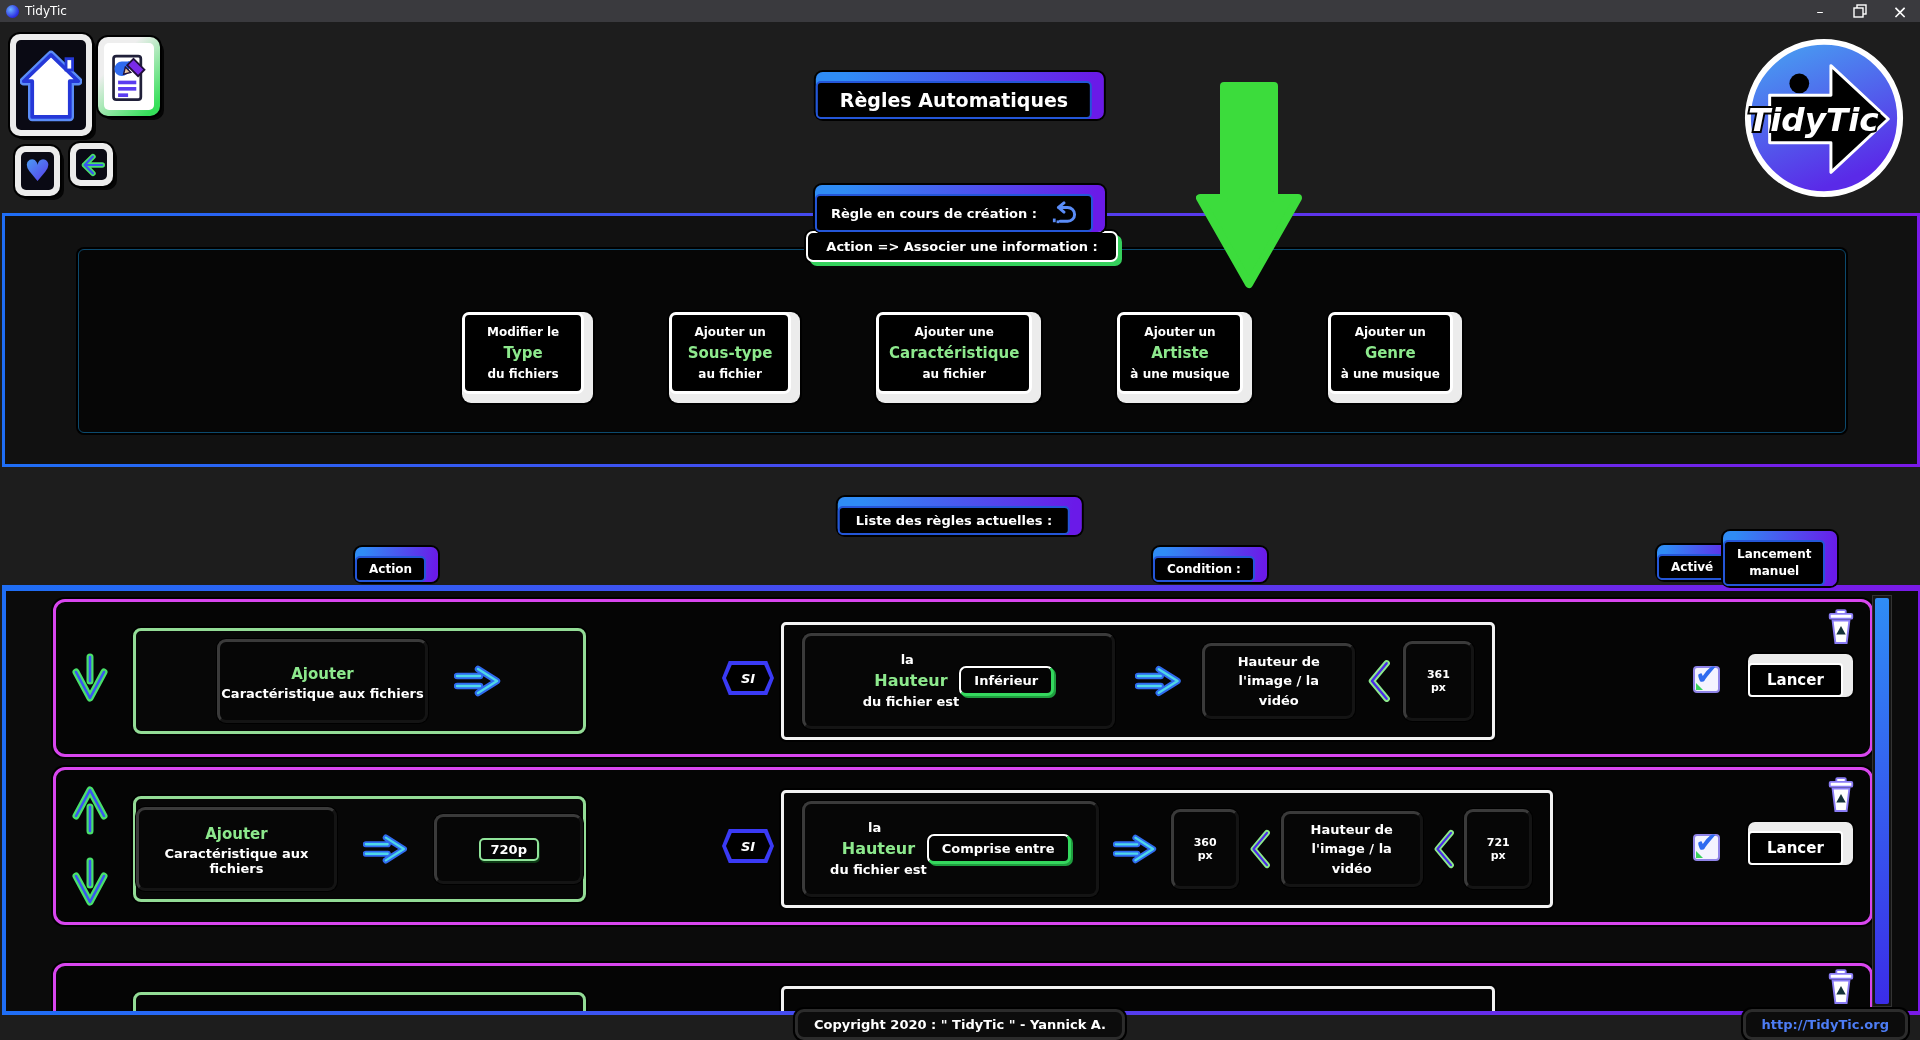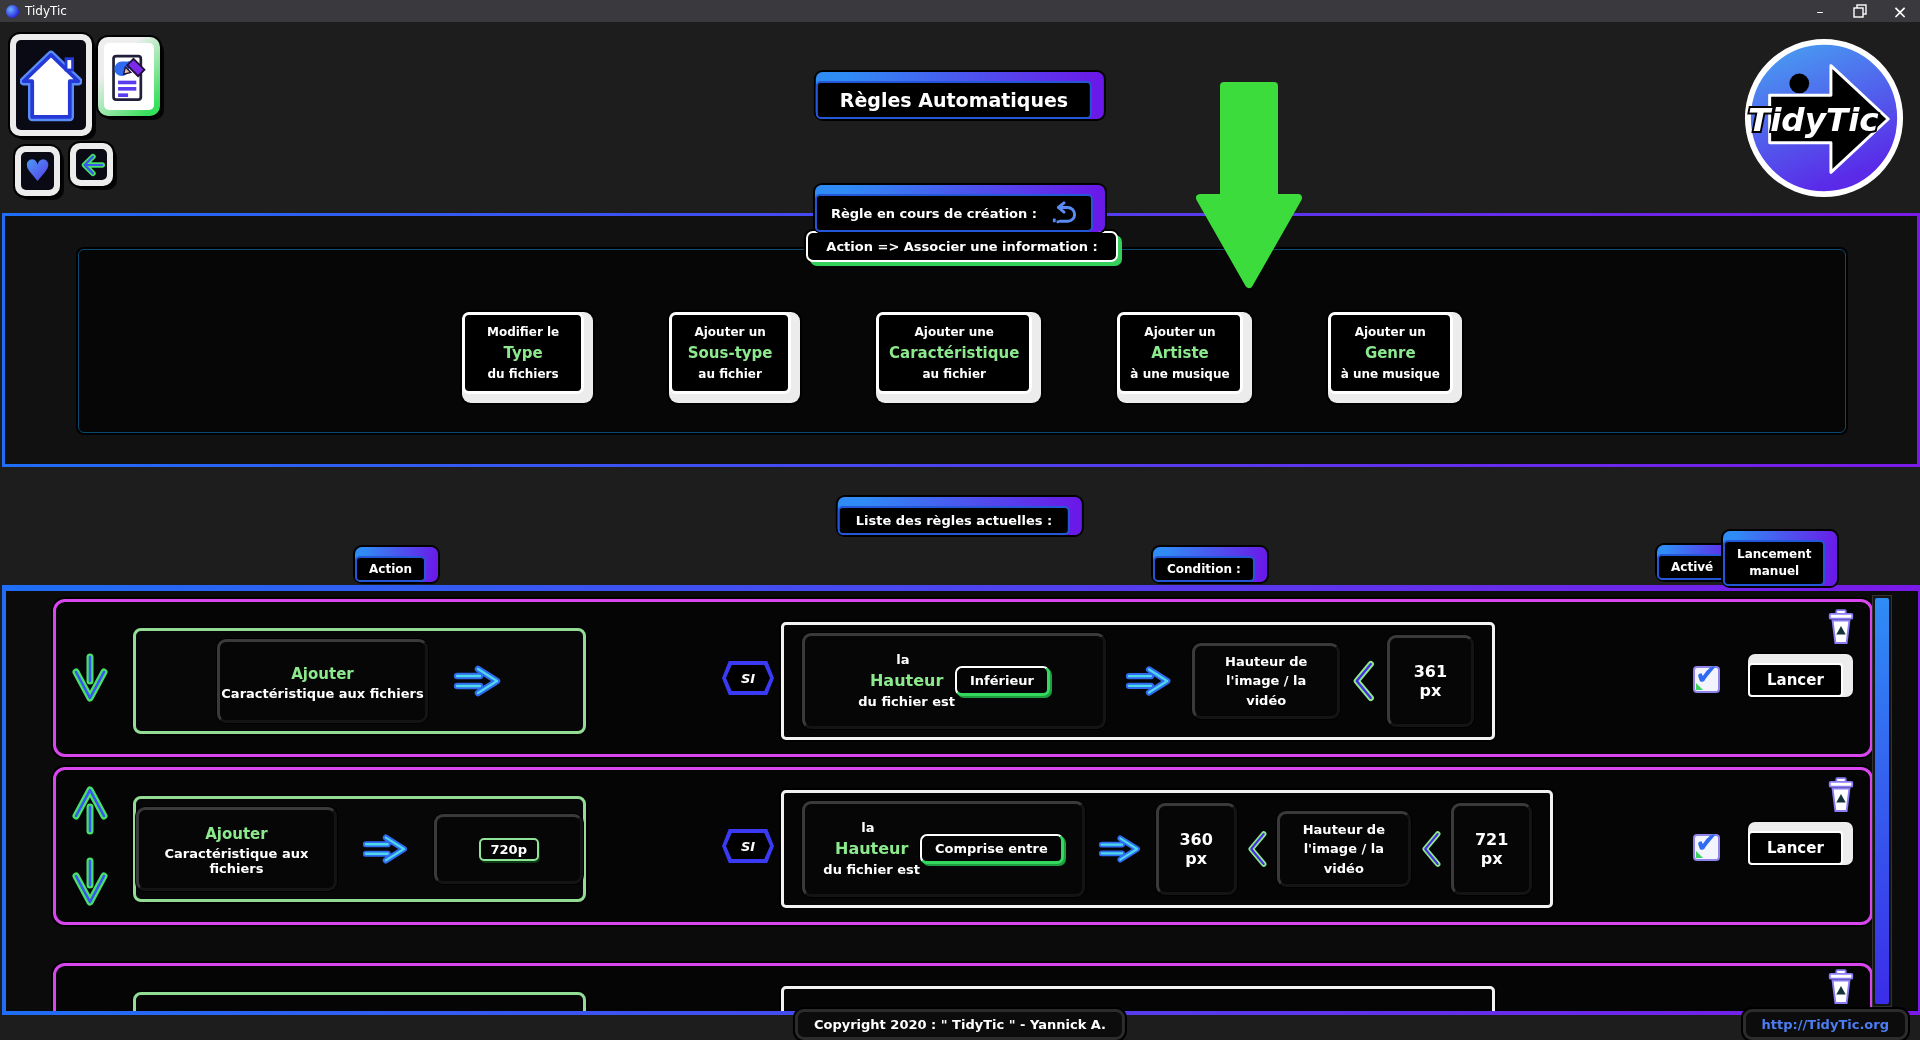--- a/index.html
+++ b/index.html
@@ -75,21 +75,21 @@
              display:flex;align-items:center;justify-content:center;font-style:italic;font-size:13px;color:#fff;}
   .cond-box{width:290px;height:90px;flex-direction:row;gap:0;padding:0 10px;}
   .cond-lines{display:flex;flex-direction:column;align-items:center;line-height:1.45;}
   .cond-l1{font-size:13px;color:#fff;align-self:flex-start;margin-left:38px;}
   .cond-l2{font-size:16px;color:#8de98d;}
   .cond-l3{font-size:13px;color:#fff;}
   .chip-op{background:#040404;color:#fff;font-size:13px;padding:5px 13px;border-radius:7px;border:2px solid #fff;
            border-bottom:3px solid #35d85e;border-right:3px solid #35d85e;box-shadow:2px 2px 0 #1f9e3f,0 0 0 1px #000;white-space:nowrap;}
   .cmp{display:flex;align-items:center;gap:12px;}
   .hbox{padding:6px 12px;font-size:13px;line-height:1.5;}
-  .pxbox{padding:24px 12px;font-size:16px;justify-content:flex-end;}
+  .pxbox{padding:24px 12px;font-size:11px;justify-content:flex-end;}
   .cb{position:absolute;left:1637px;top:64px;width:23px;height:23px;background:#f4f4ff;border:2px solid #8f84e8;border-radius:4px;}
   .cb .tick{position:absolute;left:0px;top:-10px;font-size:28px;color:#2f6bf0;}
   .cb::after{content:"";position:absolute;left:1px;bottom:1px;border-left:7px solid #3ad35e;border-top:7px solid transparent;}
   .launch-wrap{position:absolute;left:1692px;top:52px;}
   .trash{position:absolute;right:14px;top:6px;}
   .row3-clip .grp-green,.row3-clip .grp-white{background:#050505;}
 
   
   .tab{position:absolute;z-index:5;}
   .tab .face{font-size:12px;padding:8px 12px;}

